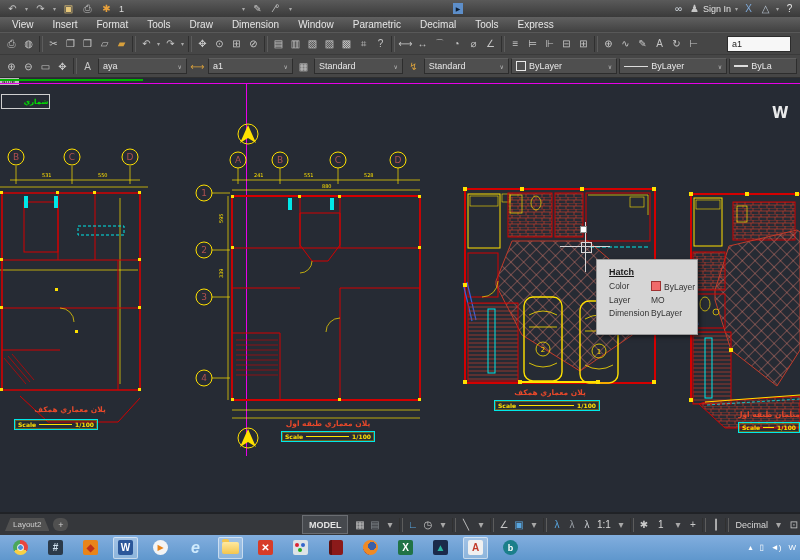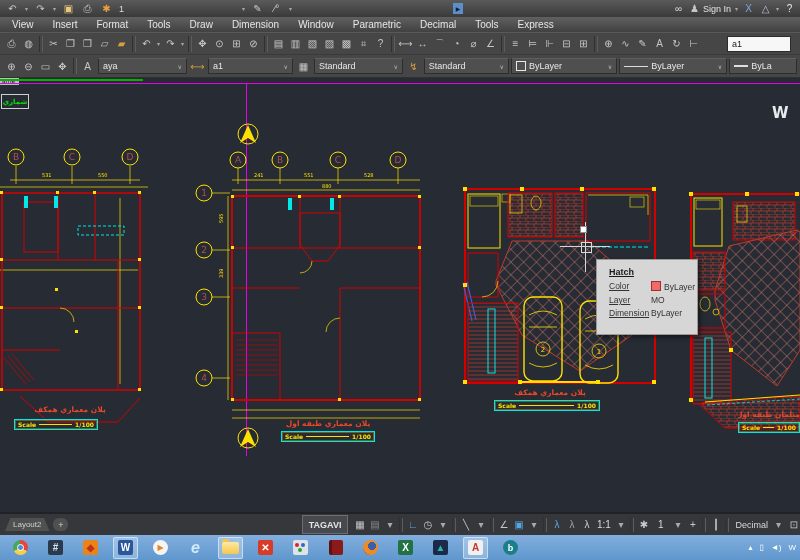--- a/index.html
+++ b/index.html
@@ -51,36 +51,36 @@
   
   .canvas{left:0;top:78px;width:800px;height:434px;background:#262b34;
     font-family:"DejaVu Sans",sans-serif;overflow:hidden;}
   .plan{position:absolute;}
   .greenline{left:0;top:1px;width:143px;height:2px;background:#00b400;}
   .amebox{left:0;top:-2px;width:19px;height:9px;background:#bdbdbd;color:#111;
     font-size:6px;line-height:9px;padding-left:2px;box-sizing:border-box;}
   .mag-h{left:0;top:5px;width:800px;height:1px;background:#e800e8;}
   .mag-v{left:246px;top:6px;width:1px;height:372px;background:#e800e8;}
   .refbox{left:1px;top:16px;width:26px;height:13px;border:1px solid #cfcfcf;
-    color:#00e400;font-size:7px;font-weight:bold;display:flex;align-items:center;justify-content:center;direction:rtl;}
+    color:#00e400;font-size:7px;font-weight:bold;display:flex;align-items:center;justify-content:center;direction:rtl;padding-left:21px;}
   .watermark{left:772px;top:26px;color:rgba(255,255,255,.9);font-size:15px;font-weight:bold;}
   .plan-label{color:#e8482a;font-size:7.5px;font-weight:bold;text-align:center;direction:rtl;}
   .scalebox{border:1px solid #00e8e8;box-shadow:inset 0 0 0 1px rgba(255,225,0,.3);
     display:flex;align-items:center;gap:3px;padding:0 3px;height:11px;
     color:#ffe100;font-size:6px;font-weight:bold;box-sizing:border-box;}
   .scalebox .sline{flex:1;border-top:1px solid #ffe100;}
   .ch{background:#d8d8d8;}
   .pickbox{border:1px solid #d8d8d8;width:9px;height:9px;}
   .grip{width:7px;height:7px;background:#fff;border:1px solid #8a8a8a;box-sizing:border-box;}
   .tooltip{left:596px;top:181px;width:100px;height:74px;background:#d6d6d6;
     border:1px solid #9a9a9a;box-shadow:2px 2px 4px rgba(0,0,0,.5);
     font-family:"Liberation Sans",sans-serif;color:#333;font-size:8.5px;}
   .tooltip .tt-title{font-weight:bold;color:#1a1a1a;font-size:9px;margin:7px 0 4px 12px;text-decoration:underline;}
   .tt-row{display:flex;margin:3px 0 0 12px;}
-  .tt-row .lbl{width:42px;text-decoration:underline;}
+  .tt-row .lbl{width:42px;}
   .tt-sw{display:inline-block;width:8px;height:8px;border:1px solid #a03030;
     vertical-align:-1px;margin-right:3px;}
 
   
   .statusbar{left:0;top:512px;width:800px;height:23px;background:#35373b;
     border-top:2px solid #202226;display:flex;align-items:center;font-size:9px;color:#c9c9c9;box-sizing:border-box;}
   .tabs{width:368px;display:flex;align-items:center;gap:4px;padding-left:5px;text-align:right;}
   .ltab{height:13px;background:#505050;color:#cfcfcf;font-size:8px;padding:0 8px;
     display:flex;align-items:center;clip-path:polygon(12% 0,88% 0,100% 100%,0 100%);}
   .addtab{width:15px;height:13px;background:#505050;border-radius:6px;color:#cfcfcf;
@@ -549,21 +549,21 @@
         <span>ByLayer</span>
       </div>
     </div>
   </div>
 
   <div class="abs statusbar">
     <div class="tabs">
       <div class="ltab">Layout2</div>
       <div class="addtab">+</div>
     </div>
-    <div class="model-btn">TAGAVI</div>
+    <div class="model-btn">MODEL</div>
     <span style="display:flex;align-items:center">
         <span class="tbi">▦</span>
         <span class="tbi" style="color: rgb(132, 137, 143);">▤</span>
         <span class="tbi car">▾</span>
         <span class="sep"></span>
         <span class="tbi" style="color: rgb(88, 166, 224);">∟</span>
         <span class="tbi">◷</span>
         <span class="tbi car">▾</span>
         <span class="sep"></span>
         <span class="tbi">╲</span>

